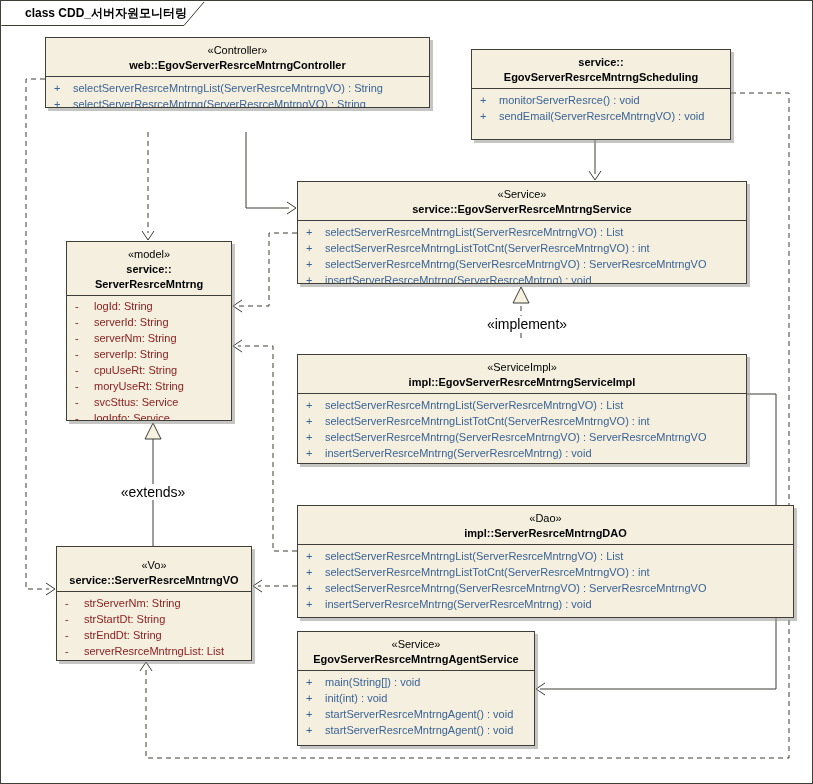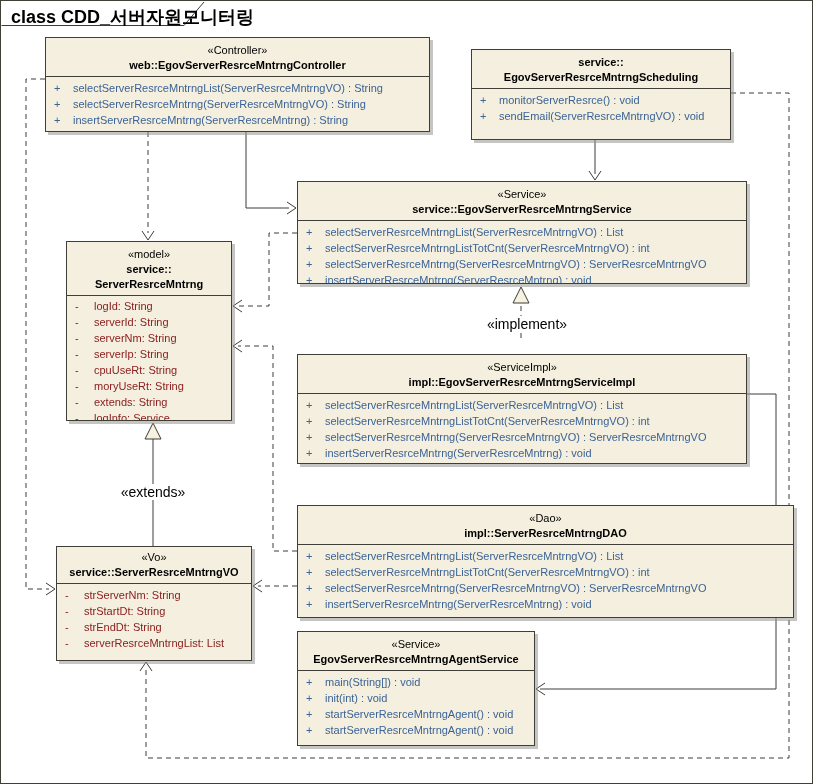--- a/index.html
+++ b/index.html
@@ -6,22 +6,22 @@
   #canvas{
     position:relative;
     width:813px;height:784px;
     background:#ffffff;
     border:1px solid #3f3f37;
     box-sizing:border-box;
     font-family:"Liberation Sans","DejaVu Sans",sans-serif;
     overflow:hidden;
   }
   #tab-title{
-    position:absolute;left:10px;top:4px;
-    font-size:18px;font-weight:bold;color:#000;
+    position:absolute;left:24px;top:4px;
+    font-size:12px;font-weight:bold;color:#000;
     white-space:nowrap;z-index:3;
   }
   #connector-layer{position:absolute;left:0;top:0;z-index:1;pointer-events:none;}
   .cls{
     position:absolute;z-index:2;
     background:#f4efde;
     border:1px solid #3f3f37;
     box-shadow:3px 3px 0 rgba(150,150,145,.55);
     box-sizing:border-box;
     font-size:11px;
@@ -35,29 +35,29 @@
     color:#000;
   }
   .stereo{font-weight:normal;}
   .nm{font-weight:bold;}
   .members{padding:3px 2px 0 8px;}
   .row{display:flex;line-height:16px;white-space:nowrap;}
   .sign{width:19px;flex:none;}
   .methods .row{color:#3b6396;}
   .attrs .row{color:#8b2020;}
   
-  #c-controller {left:44px; top:36px; width:385px;height:95px;}
+  #c-controller {left:44px; top:36px; width:385px;height:71px;}
   #c-scheduling {left:470px;top:48px; width:260px;height:91px;}
   #c-service    {left:296px;top:180px;width:450px;height:103px;}
   #c-model      {left:65px; top:240px;width:166px;height:180px;}
   #c-model .members{padding-top:2px;}
   #c-serviceimpl{left:296px;top:337px;width:450px;height:110px;margin-top:16px;}
   #c-dao        {left:296px;top:504px;width:497px;height:113px;}
   #c-vo         {left:55px; top:545px;width:196px;height:115px;}
-  #c-vo .hdr{padding-top:3px;}
+  #c-vo .hdr{padding-top:11px;}
   #c-agent      {left:296px;top:630px;width:238px;height:115px;}
   .conn-label{
     position:absolute;z-index:2;
     font-size:14px;color:#000;text-align:center;
     background:#fff;white-space:nowrap;
     padding:0 2px;
   }
   #lbl-implement{left:478px;top:315px;width:92px;}
   #lbl-extends{left:113px;top:483px;width:74px;}
 </style>
@@ -223,21 +223,21 @@
         <div class="row">
           <span class="sign">-</span>
           <span>cpuUseRt: String</span>
         </div>
         <div class="row">
           <span class="sign">-</span>
           <span>moryUseRt: String</span>
         </div>
         <div class="row">
           <span class="sign">-</span>
-          <span>extends: String</span>
+          <span>svcSttus: Service</span>
         </div>
         <div class="row">
           <span class="sign">-</span>
           <span>logInfo: Service</span>
         </div>
       </div>
   </div>
 
   <div class="cls" id="c-serviceimpl">
     <div class="hdr">

